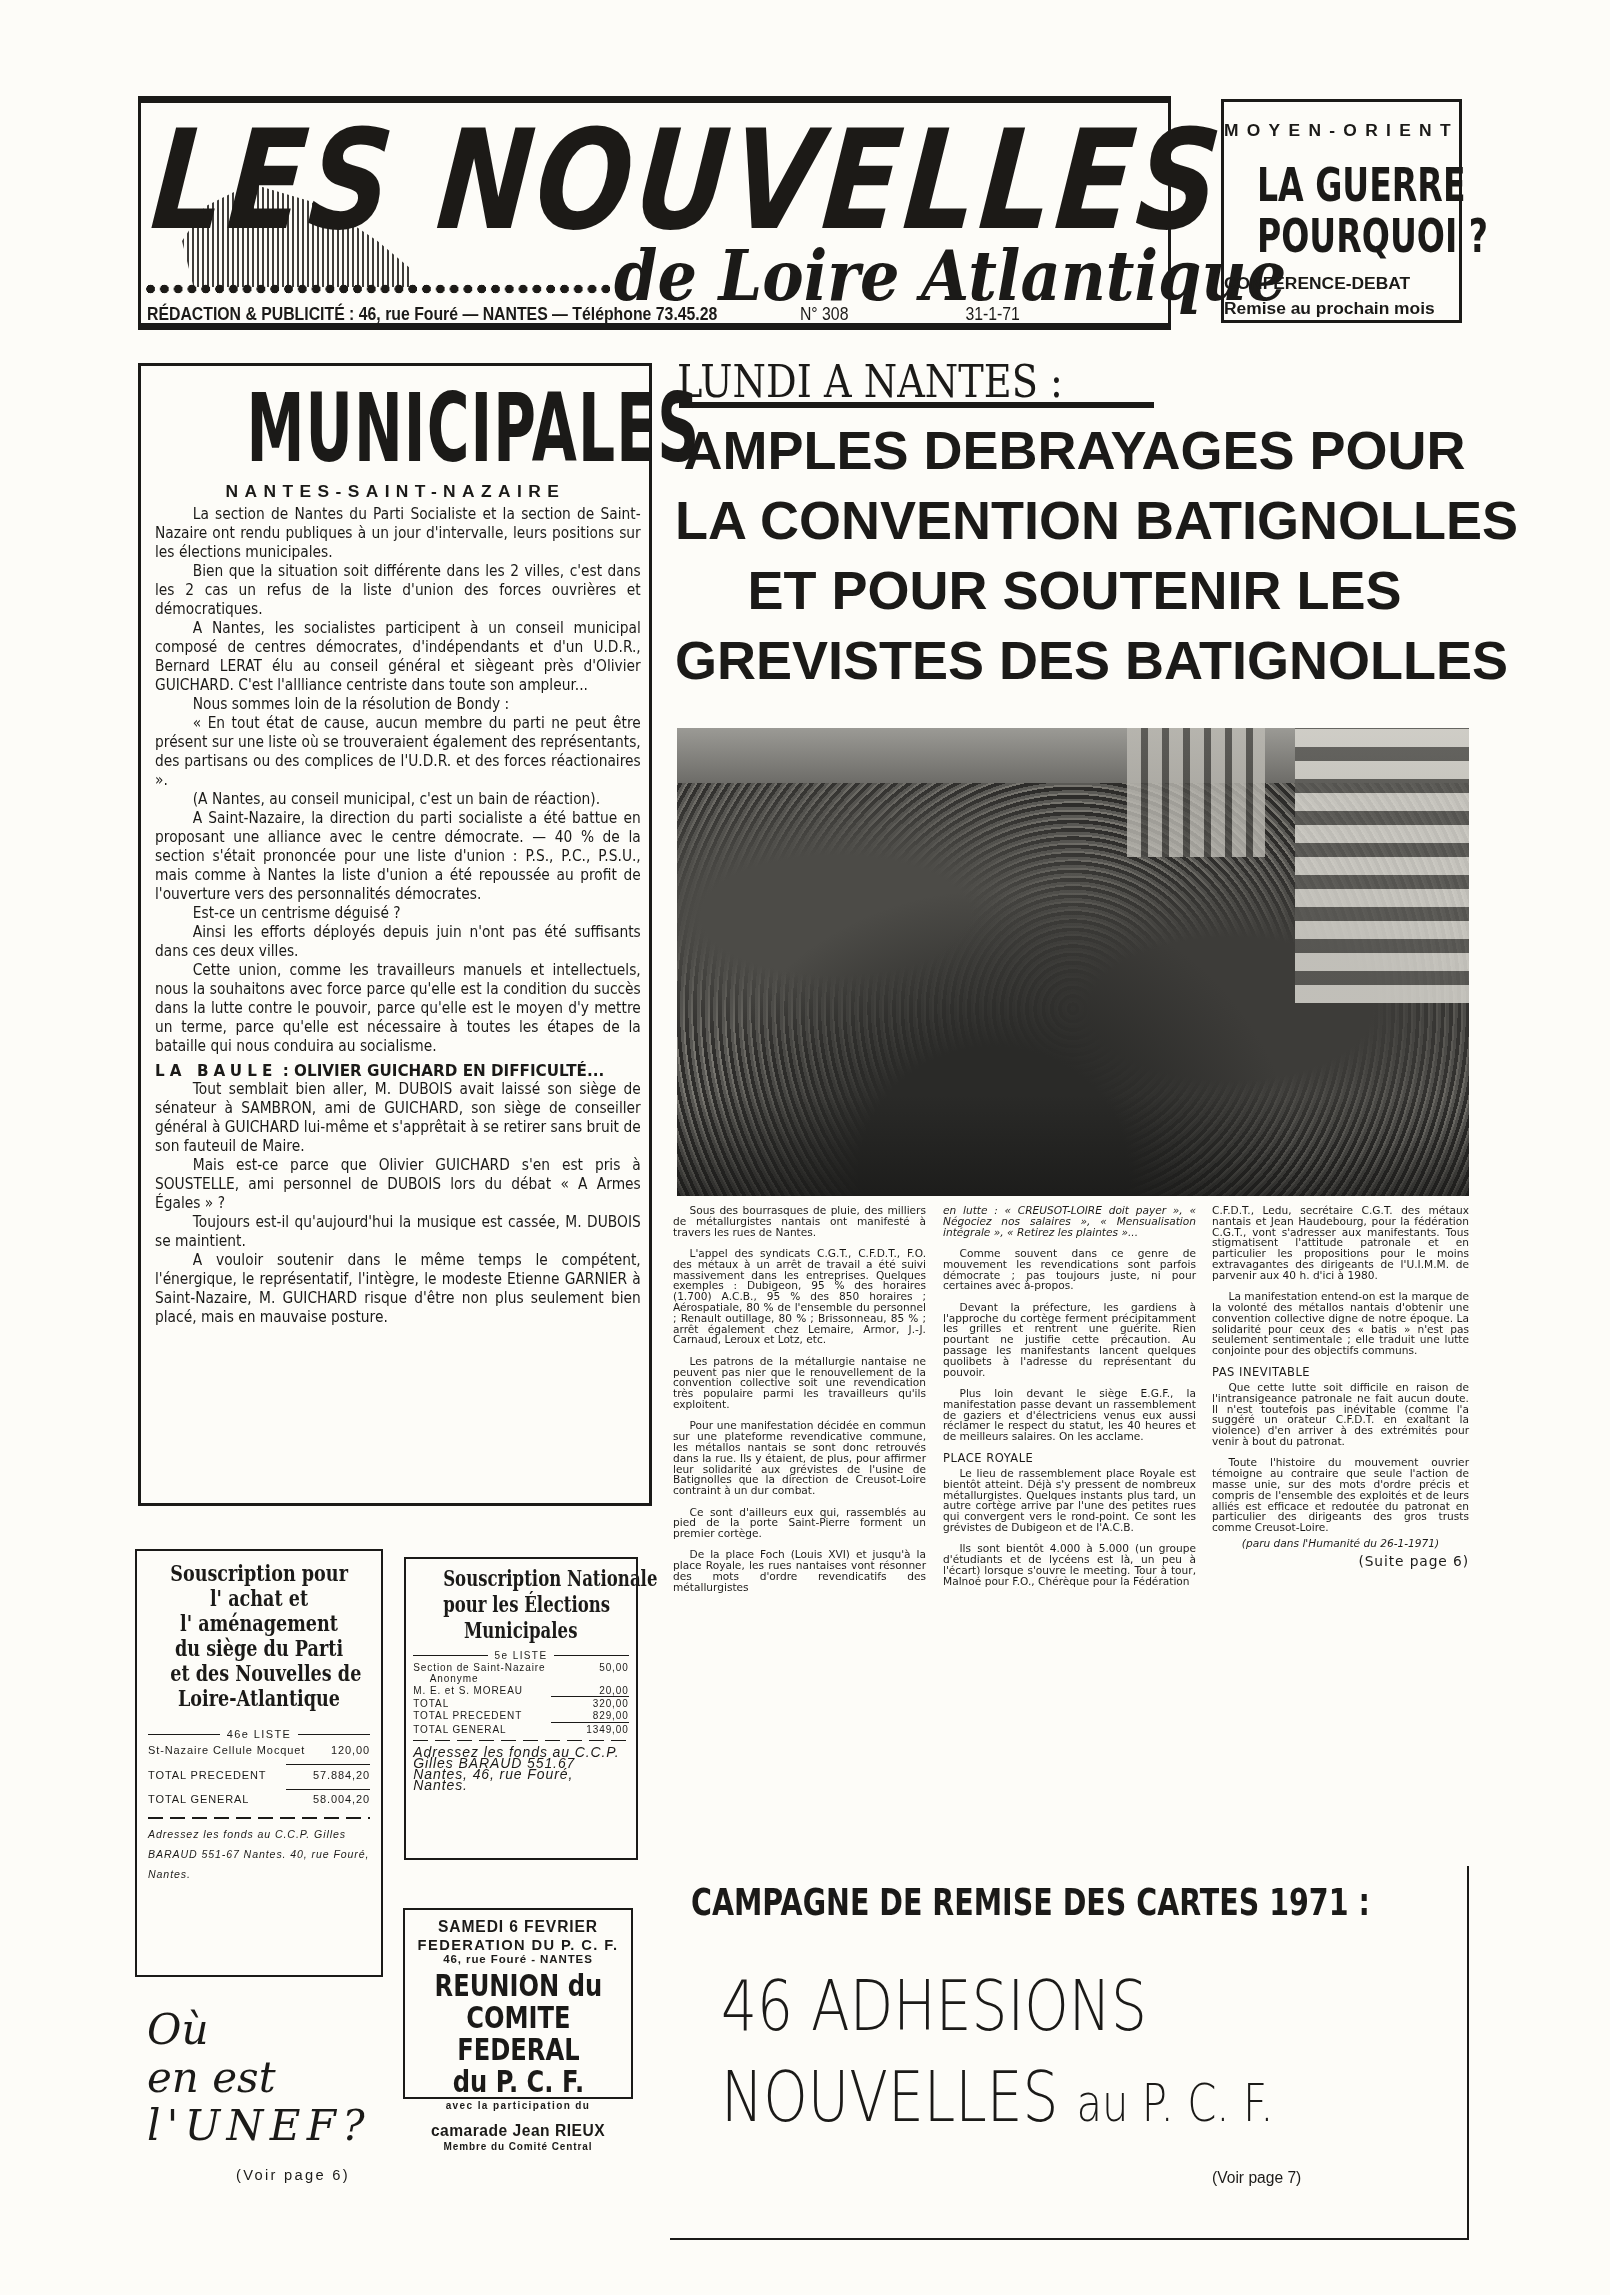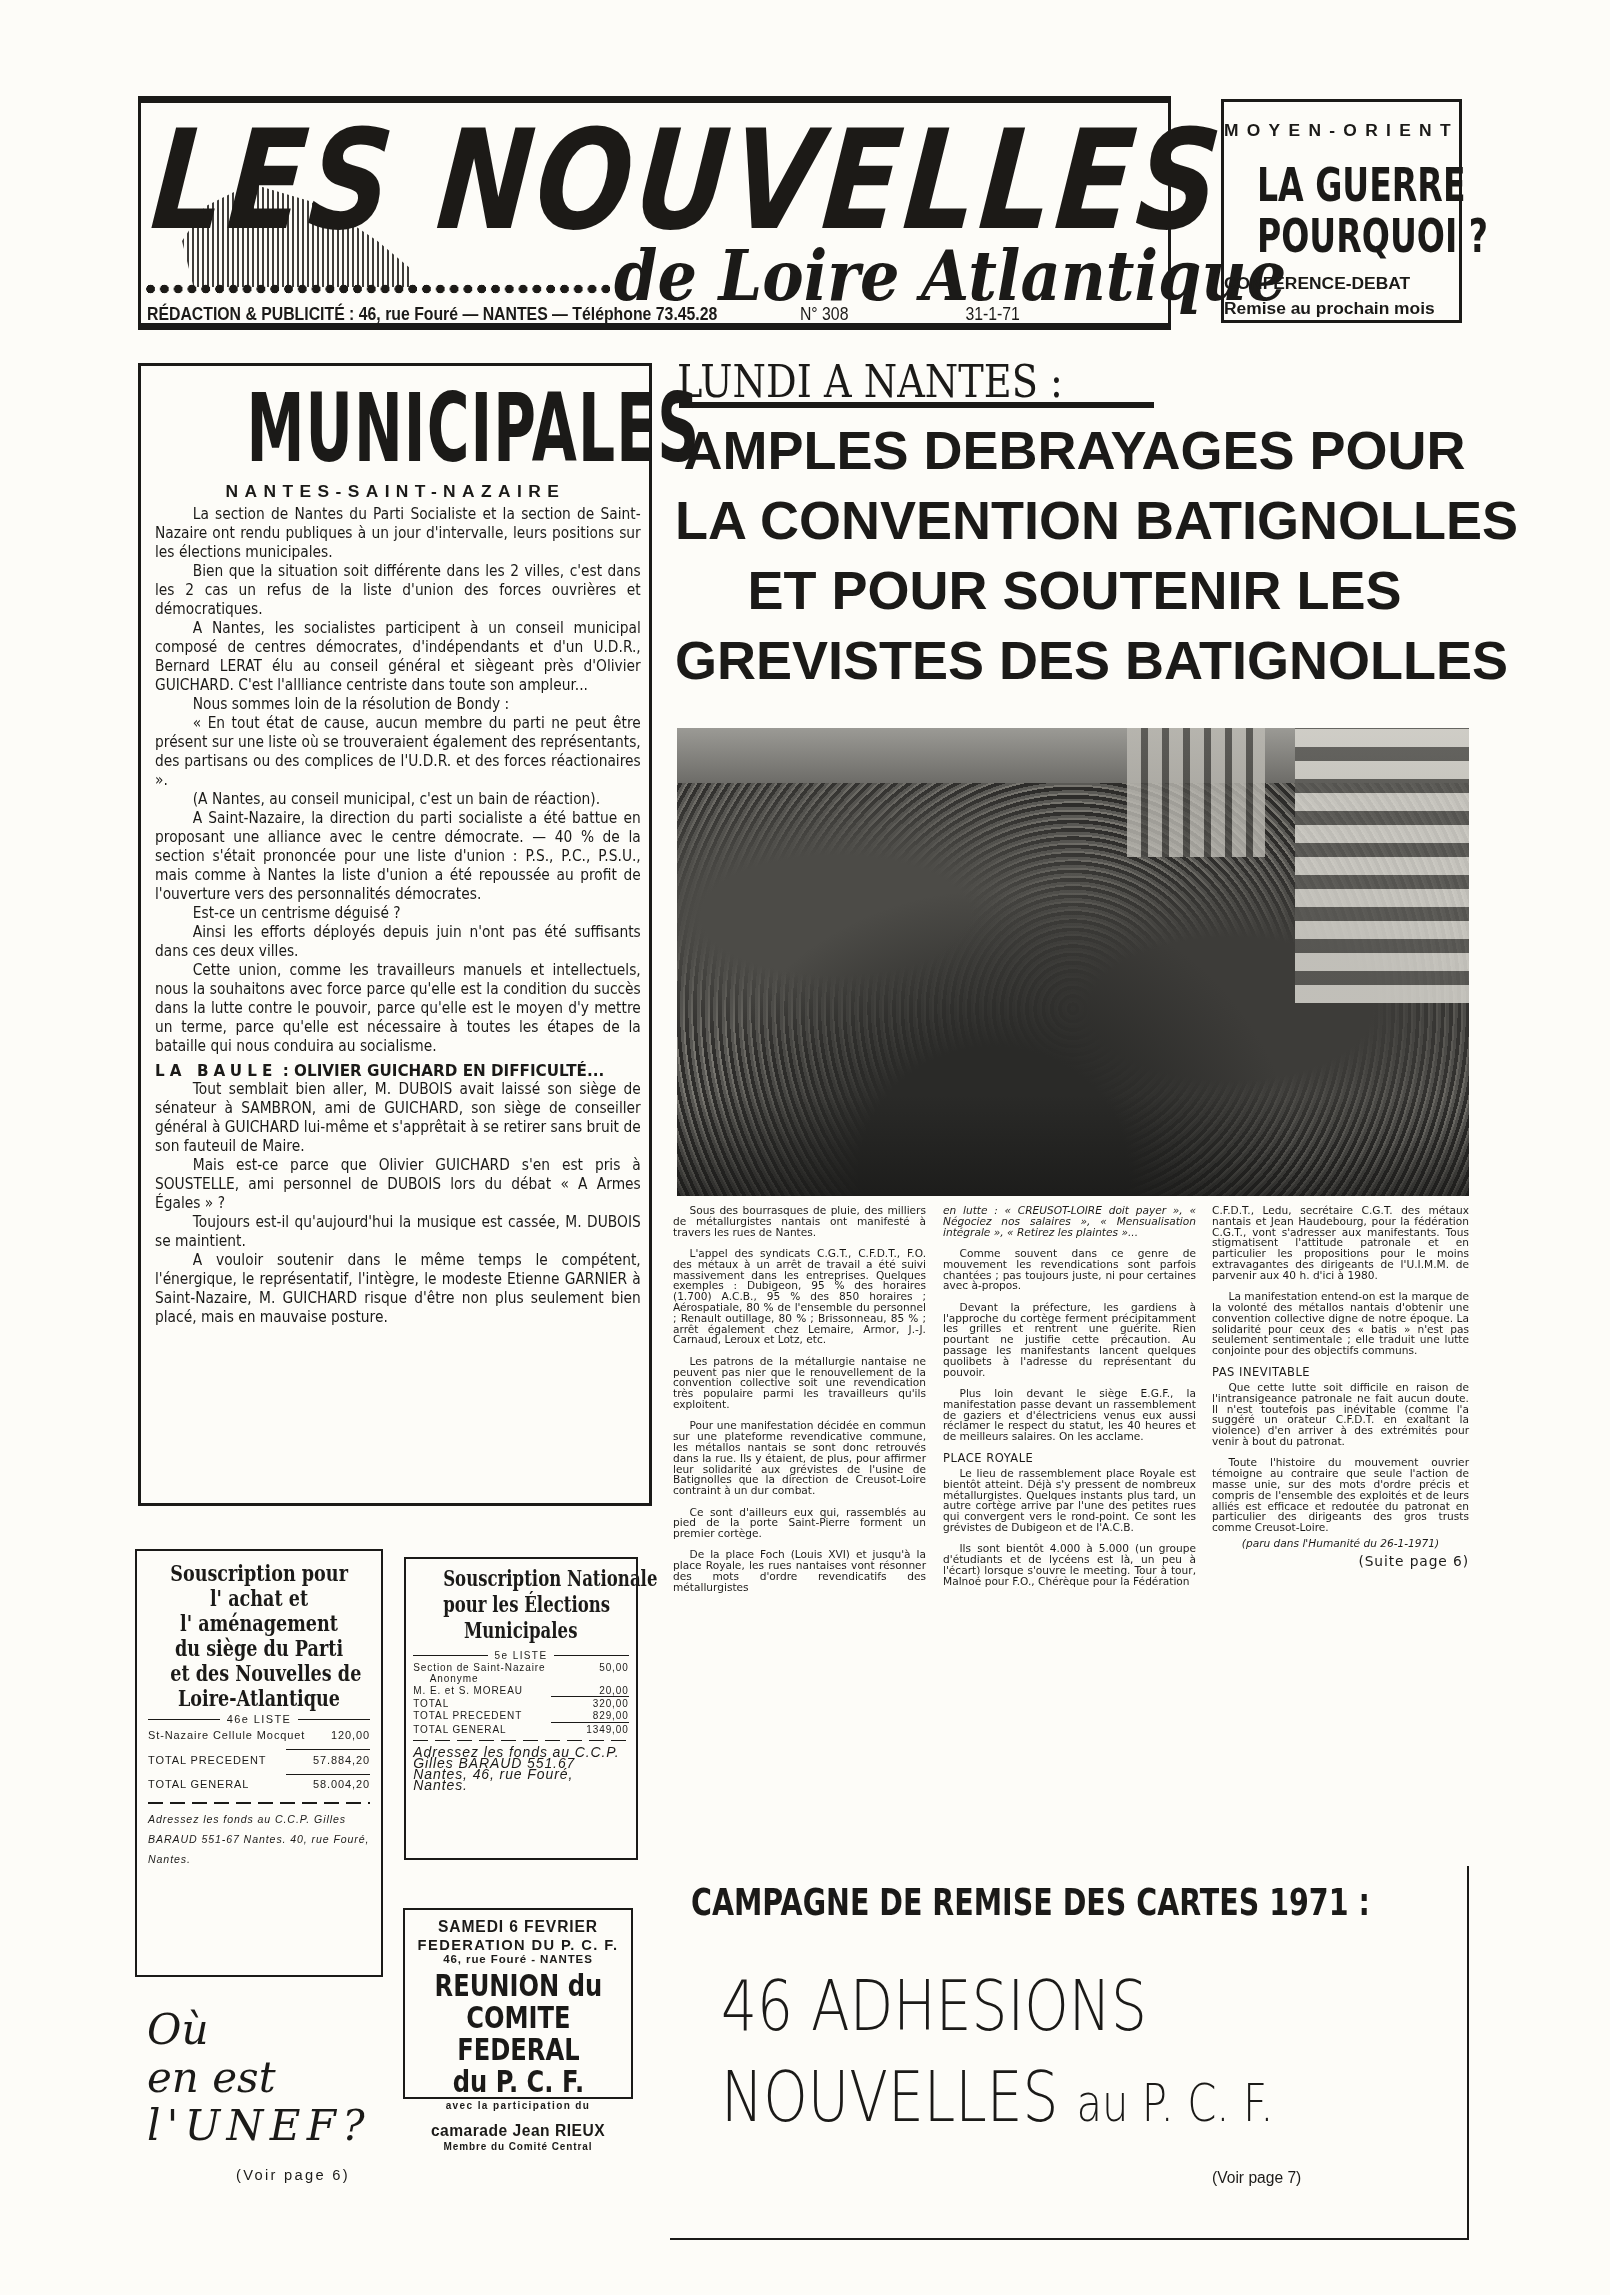--- a/index.html
+++ b/index.html
@@ -60,21 +60,21 @@
   .artcol .subhead { font-size: 11.5px; margin: 2.8px 0 4.6px; letter-spacing: 0.5px; }
   .artcol i { font-style: italic; }
   .col1 { left: 673px; width: 253px; }
   .col2 { left: 943px; width: 253px; }
   .col3 { left: 1212px; width: 257px; }
   .suite { text-align: right; font-size: 13.8px; margin-top: 6.4px; letter-spacing: 0.9px; }
 
   
   #sous1 { left: 135px; top: 1549px; width: 248px; height: 428px; padding: 10px 11px 0; text-align: center; border-width: 2.8px; }
   .sous-title { font-family: "DejaVu Serif", serif; font-weight: bold; font-size: 22px; line-height: 25px; transform: scaleX(0.8); white-space: nowrap; }
-  .liste-sep { display: flex; align-items: center; gap: 6.4px; font-size: 11px; margin-top: 2px; letter-spacing: 1.4px; }
+  .liste-sep { display: flex; align-items: center; gap: 6.4px; font-size: 11px; margin-top: 17px; letter-spacing: 1.4px; }
   .liste-sep::before, .liste-sep::after { content: ""; flex: 1; height: 0.9px; background: #1b1a18; }
   .srow { display: flex; justify-content: space-between; font-size: 11px; letter-spacing: 0.9px; line-height: 13.8px; margin-top: 3.7px; text-align: left; }
   .srow.hr { border-top: 0.9px solid #1b1a18; margin-left: 138px; margin-top: 6.4px; height: 0.9px; }
   .dash { margin-top: 10px; height: 1.4px; background: repeating-linear-gradient(90deg, #1b1a18 0 14.7px, transparent 14.7px 22px); }
   .sous-foot { font-style: italic; font-size: 10.6px; line-height: 20px; text-align: left; margin-top: 5.5px; letter-spacing: 0.9px; }
 
   
   #sous2 { left: 404px; top: 1557px; width: 234px; height: 303px; padding: 6.4px 7.3px 0; text-align: center; border-width: 2.8px; }
   #sous2 .sous-title { font-size: 23px; line-height: 26px; transform: scaleX(0.72); }
   #sous2 .liste-sep { margin-top: 6.4px; font-size: 10px; }
@@ -173,21 +173,21 @@
 <div class="artcol col1">
   <p>Sous des bourrasques de pluie, des milliers de métallurgistes nantais ont manifesté à travers les rues de Nantes.</p>
   <p>L'appel des syndicats C.G.T., C.F.D.T., F.O. des métaux à un arrêt de travail a été suivi massivement dans les entreprises. Quelques exemples : Dubigeon, 95 % des horaires (1.700) A.C.B., 95 % des 850 horaires ; Aérospatiale, 80 % de l'ensemble du personnel ; Renault outillage, 80 % ; Brissonneau, 85 % ; arrêt également chez Lemaire, Armor, J.-J. Carnaud, Leroux et Lotz, etc.</p>
   <p>Les patrons de la métallurgie nantaise ne peuvent pas nier que le renouvellement de la convention collective soit une revendication très populaire parmi les travailleurs qu'ils exploitent.</p>
   <p>Pour une manifestation décidée en commun sur une plateforme revendicative commune, les métallos nantais se sont donc retrouvés dans la rue. Ils y étaient, de plus, pour affirmer leur solidarité aux grévistes de l'usine de Batignolles que la direction de Creusot-Loire contraint à un dur combat.</p>
   <p>Ce sont d'ailleurs eux qui, rassemblés au pied de la porte Saint-Pierre forment un premier cortège.</p>
   <p>De la place Foch (Louis XVI) et jusqu'à la place Royale, les rues nantaises vont résonner des mots d'ordre revendicatifs des métallurgistes</p>
 </div>
 <div class="artcol col2">
   <p class="noind"><i>en lutte : « CREUSOT-LOIRE doit payer », « Négociez nos salaires », « Mensualisation intégrale », « Retirez les plaintes »...</i></p>
-  <p>Comme souvent dans ce genre de mouvement les revendications sont parfois chantées ; pas toujours juste, ni pour certaines avec à-propos.</p>
+  <p>Comme souvent dans ce genre de mouvement les revendications sont parfois démocrate ; pas toujours juste, ni pour certaines avec à-propos.</p>
   <p>Devant la préfecture, les gardiens à l'approche du cortège ferment précipitamment les grilles et rentrent une guérite. Rien pourtant ne justifie cette précaution. Au passage les manifestants lancent quelques quolibets à l'adresse du représentant du pouvoir.</p>
   <p>Plus loin devant le siège E.G.F., la manifestation passe devant un rassemblement de gaziers et d'électriciens venus eux aussi réclamer le respect du statut, les 40 heures et de meilleurs salaires. On les acclame.</p>
   <div class="subhead">PLACE ROYALE</div>
   <p>Le lieu de rassemblement place Royale est bientôt atteint. Déjà s'y pressent de nombreux métallurgistes. Quelques instants plus tard, un autre cortège arrive par l'une des petites rues qui convergent vers le rond-point. Ce sont les grévistes de Dubigeon et de l'A.C.B.</p>
   <p>Ils sont bientôt 4.000 à 5.000 (un groupe d'étudiants et de lycéens est là, un peu à l'écart) lorsque s'ouvre le meeting. Tour à tour, Malnoé pour F.O., Chérèque pour la Fédération</p>
 </div>
 <div class="artcol col3">
   <p class="noind">C.F.D.T., Ledu, secrétaire C.G.T. des métaux nantais et Jean Haudebourg, pour la fédération C.G.T., vont s'adresser aux manifestants. Tous stigmatisent l'attitude patronale et en particulier les propositions pour le moins extravagantes des dirigeants de l'U.I.M.M. de parvenir aux 40 h. d'ici à 1980.</p>
   <p>La manifestation entend-on est la marque de la volonté des métallos nantais d'obtenir une convention collective digne de notre époque. La solidarité pour ceux des « batis » n'est pas seulement sentimentale ; elle traduit une lutte conjointe pour des objectifs communs.</p>
   <div class="subhead">PAS INEVITABLE</div>

